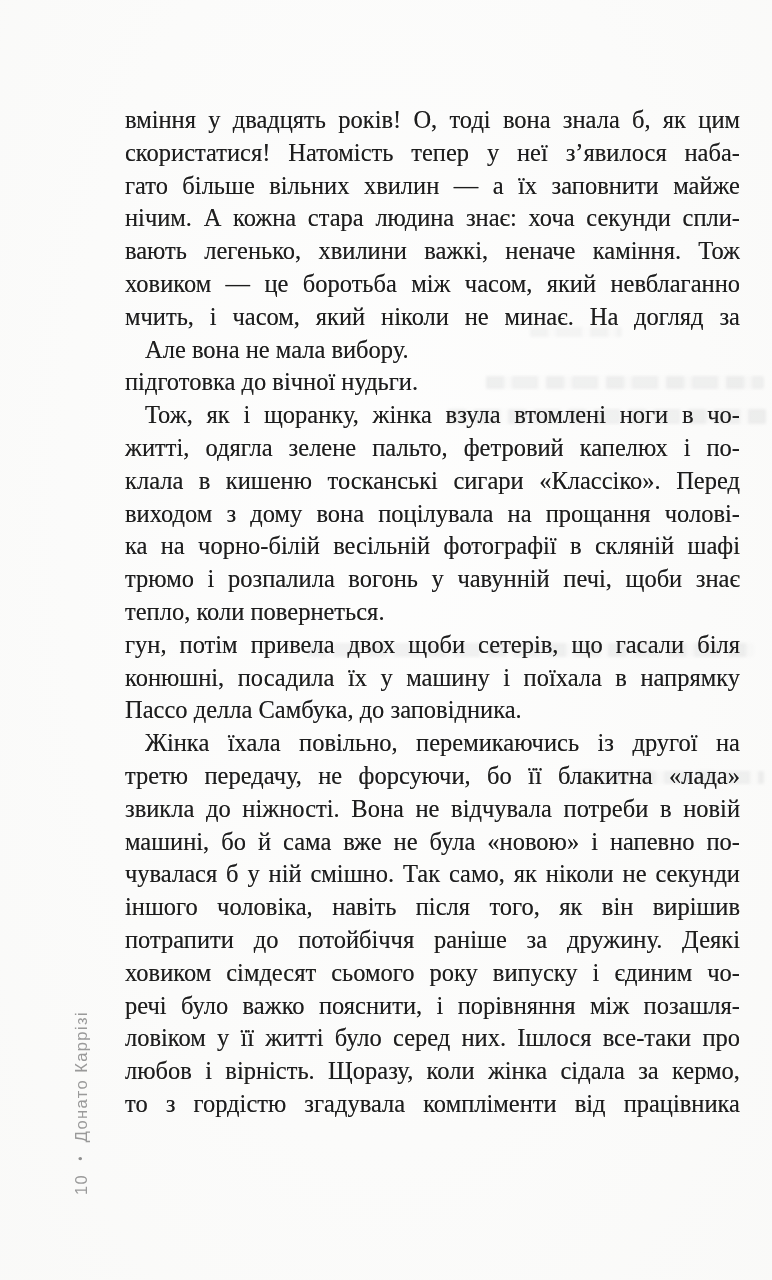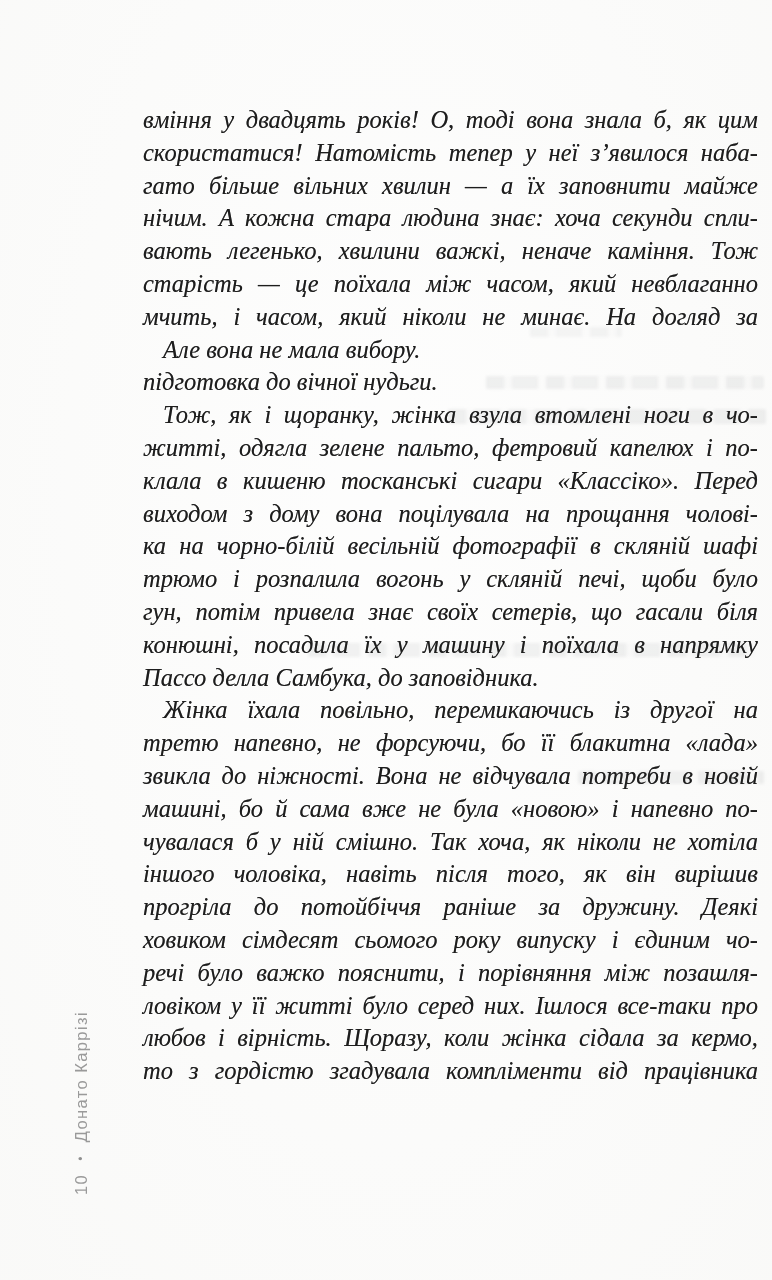--- a/index.html
+++ b/index.html
@@ -19,28 +19,27 @@
     position: absolute;
     inset: 0;
     background:
       radial-gradient(ellipse at 50% 40%, rgba(255,255,255,0.6), rgba(246,246,244,0.35)),
       #fbfbfa;
   }
 
   
   .page-text {
     position: absolute;
-    left: 143px;
+    left: 125px;
     top: 104px;
     width: 615px;
     font-size: 24.5px;
     line-height: 32.8px;
     color: #1d1d1d;
     text-shadow: 0 0 0.4px rgba(30,30,30,0.55);
-    font-style: italic;
   }
   .ln {
     text-align: justify;
     text-align-last: justify;
     white-space: normal;
   }
   .ln.end { text-align-last: left; }
   .ln.indent { text-indent: 20px; }
 
   
@@ -99,40 +98,41 @@
     <span class="bullet">•</span>
     <span class="author">Донато Каррізі</span>
   </div>
 
   <div class="page-text">
     <div class="ln">вміння у двадцять років! О, тоді вона знала б, як цим</div>
     <div class="ln">скористатися! Натомість тепер у неї з’явилося наба-</div>
     <div class="ln">гато більше вільних хвилин — а їх заповнити майже</div>
     <div class="ln">нічим. А кожна стара людина знає: хоча секунди спли-</div>
     <div class="ln">вають легенько, хвилини важкі, неначе каміння. Тож</div>
-    <div class="ln">старість — це поїхала між часом, який невблаганно</div>
+    <div class="ln">ховиком — це боротьба між часом, який невблаганно</div>
     <div class="ln">мчить, і часом, який ніколи не минає. На догляд за</div>
     <div class="ln indent end">Але вона не мала вибору.</div>
     <div class="ln end">підготовка до вічної нудьги.</div>
     <div class="ln indent">Тож, як і щоранку, жінка взула втомлені ноги в чо-</div>
     <div class="ln">житті, одягла зелене пальто, фетровий капелюх і по-</div>
     <div class="ln">клала в кишеню тосканські сигари «Классіко». Перед</div>
     <div class="ln">виходом з дому вона поцілувала на прощання чолові-</div>
     <div class="ln">ка на чорно-білій весільній фотографії в скляній шафі</div>
-    <div class="ln">трюмо і розпалила вогонь у скляній печі, щоби було</div>
-    <div class="ln">гун, потім привела знає своїх сетерів, що гасали біля</div>
+    <div class="ln">трюмо і розпалила вогонь у чавунній печі, щоби знає</div>
+    <div class="ln end">тепло, коли повернеться.</div>
+    <div class="ln">гун, потім привела двох щоби сетерів, що гасали біля</div>
     <div class="ln">конюшні, посадила їх у машину і поїхала в напрямку</div>
     <div class="ln end">Пассо делла Самбука, до заповідника.</div>
     <div class="ln indent">Жінка їхала повільно, перемикаючись із другої на</div>
-    <div class="ln">третю напевно, не форсуючи, бо її блакитна «лада»</div>
+    <div class="ln">третю передачу, не форсуючи, бо її блакитна «лада»</div>
     <div class="ln">звикла до ніжності. Вона не відчувала потреби в новій</div>
     <div class="ln">машині, бо й сама вже не була «новою» і напевно по-</div>
-    <div class="ln">чувалася б у ній смішно. Так хоча, як ніколи не хотіла</div>
+    <div class="ln">чувалася б у ній смішно. Так само, як ніколи не секунди</div>
     <div class="ln">іншого чоловіка, навіть після того, як він вирішив</div>
-    <div class="ln">прогріла до потойбіччя раніше за дружину. Деякі</div>
+    <div class="ln">потрапити до потойбіччя раніше за дружину. Деякі</div>
     <div class="ln">ховиком сімдесят сьомого року випуску і єдиним чо-</div>
     <div class="ln">речі було важко пояснити, і порівняння між позашля-</div>
     <div class="ln">ловіком у її житті було серед них. Ішлося все-таки про</div>
     <div class="ln">любов і вірність. Щоразу, коли жінка сідала за кермо,</div>
     <div class="ln">то з гордістю згадувала компліменти від працівника</div>
   </div>
 
 </div>
 
 </body></html>

